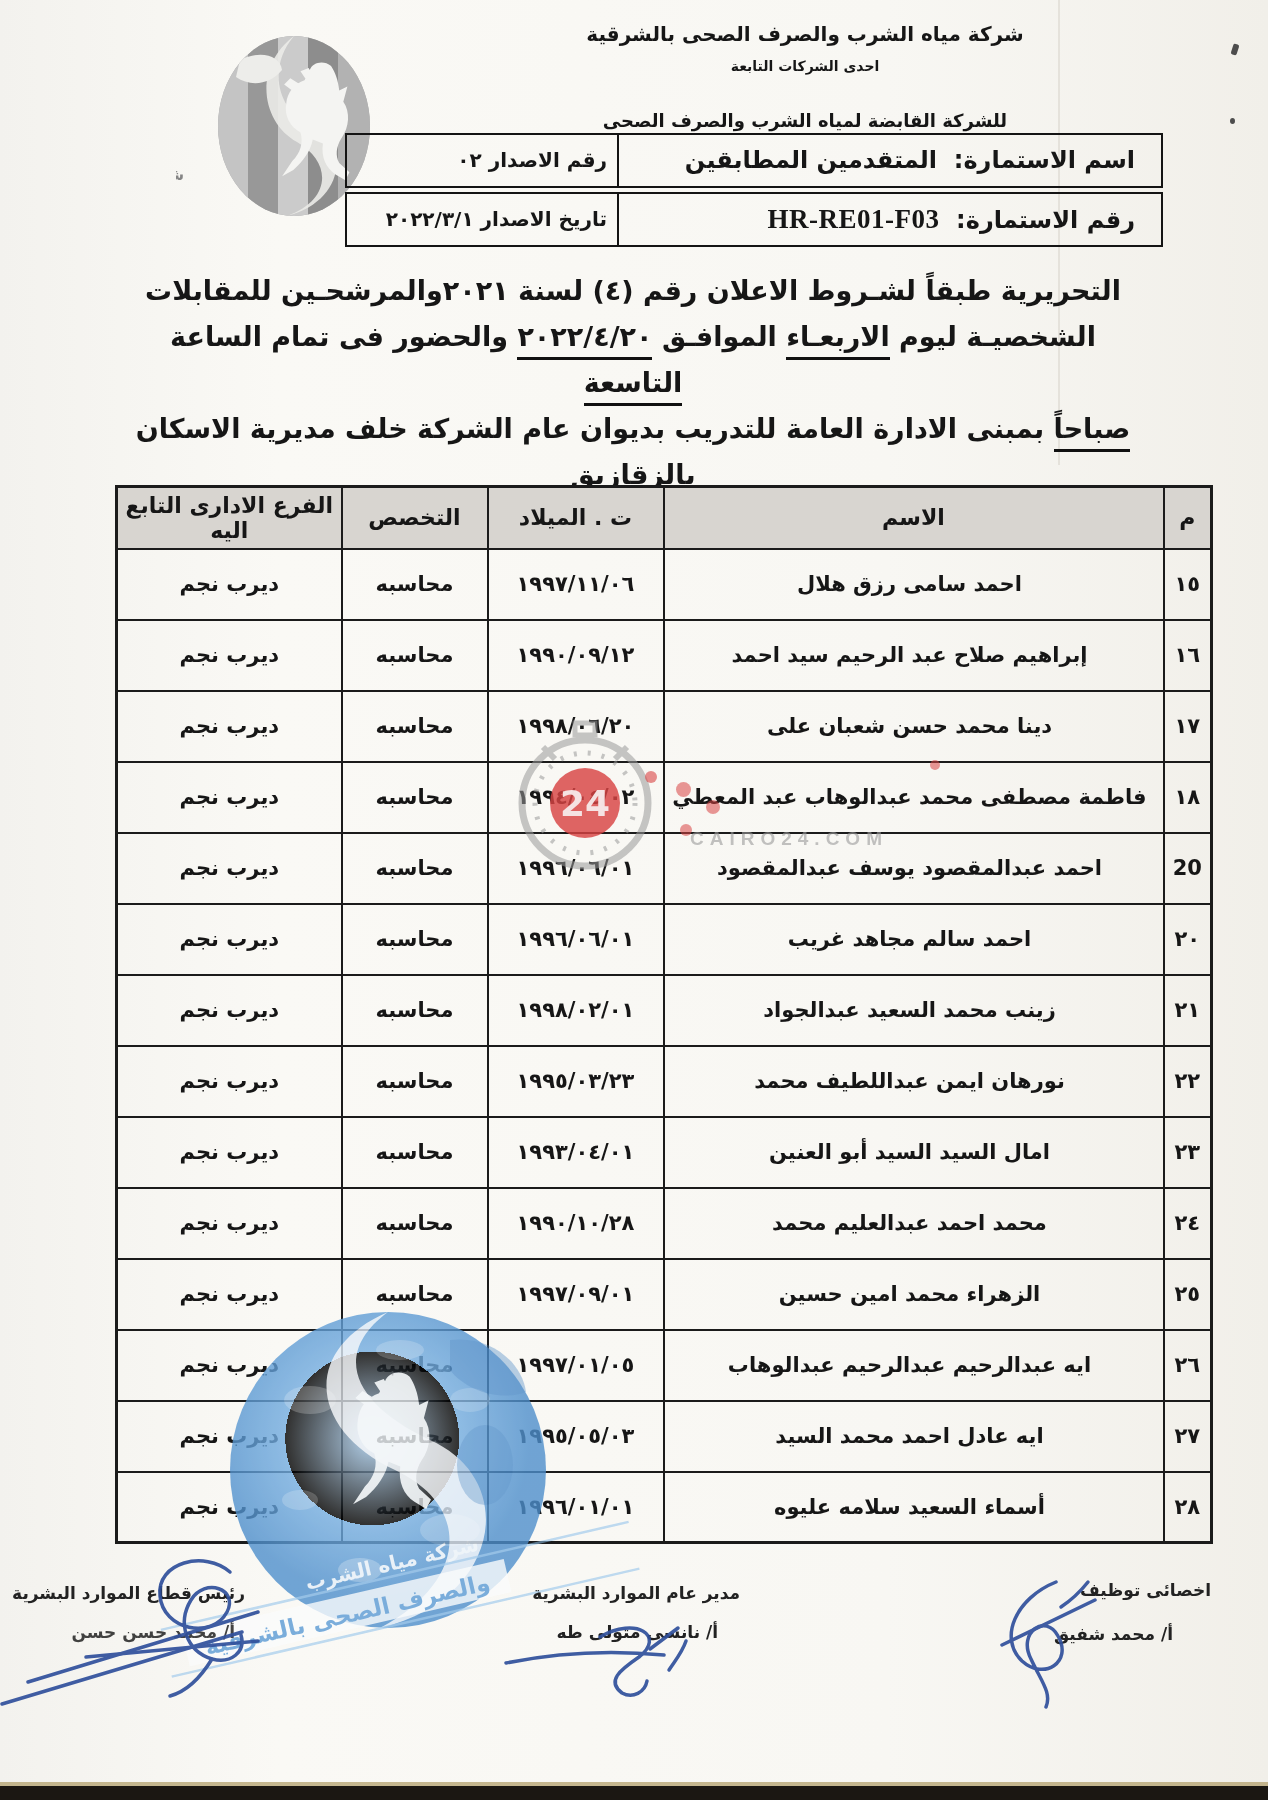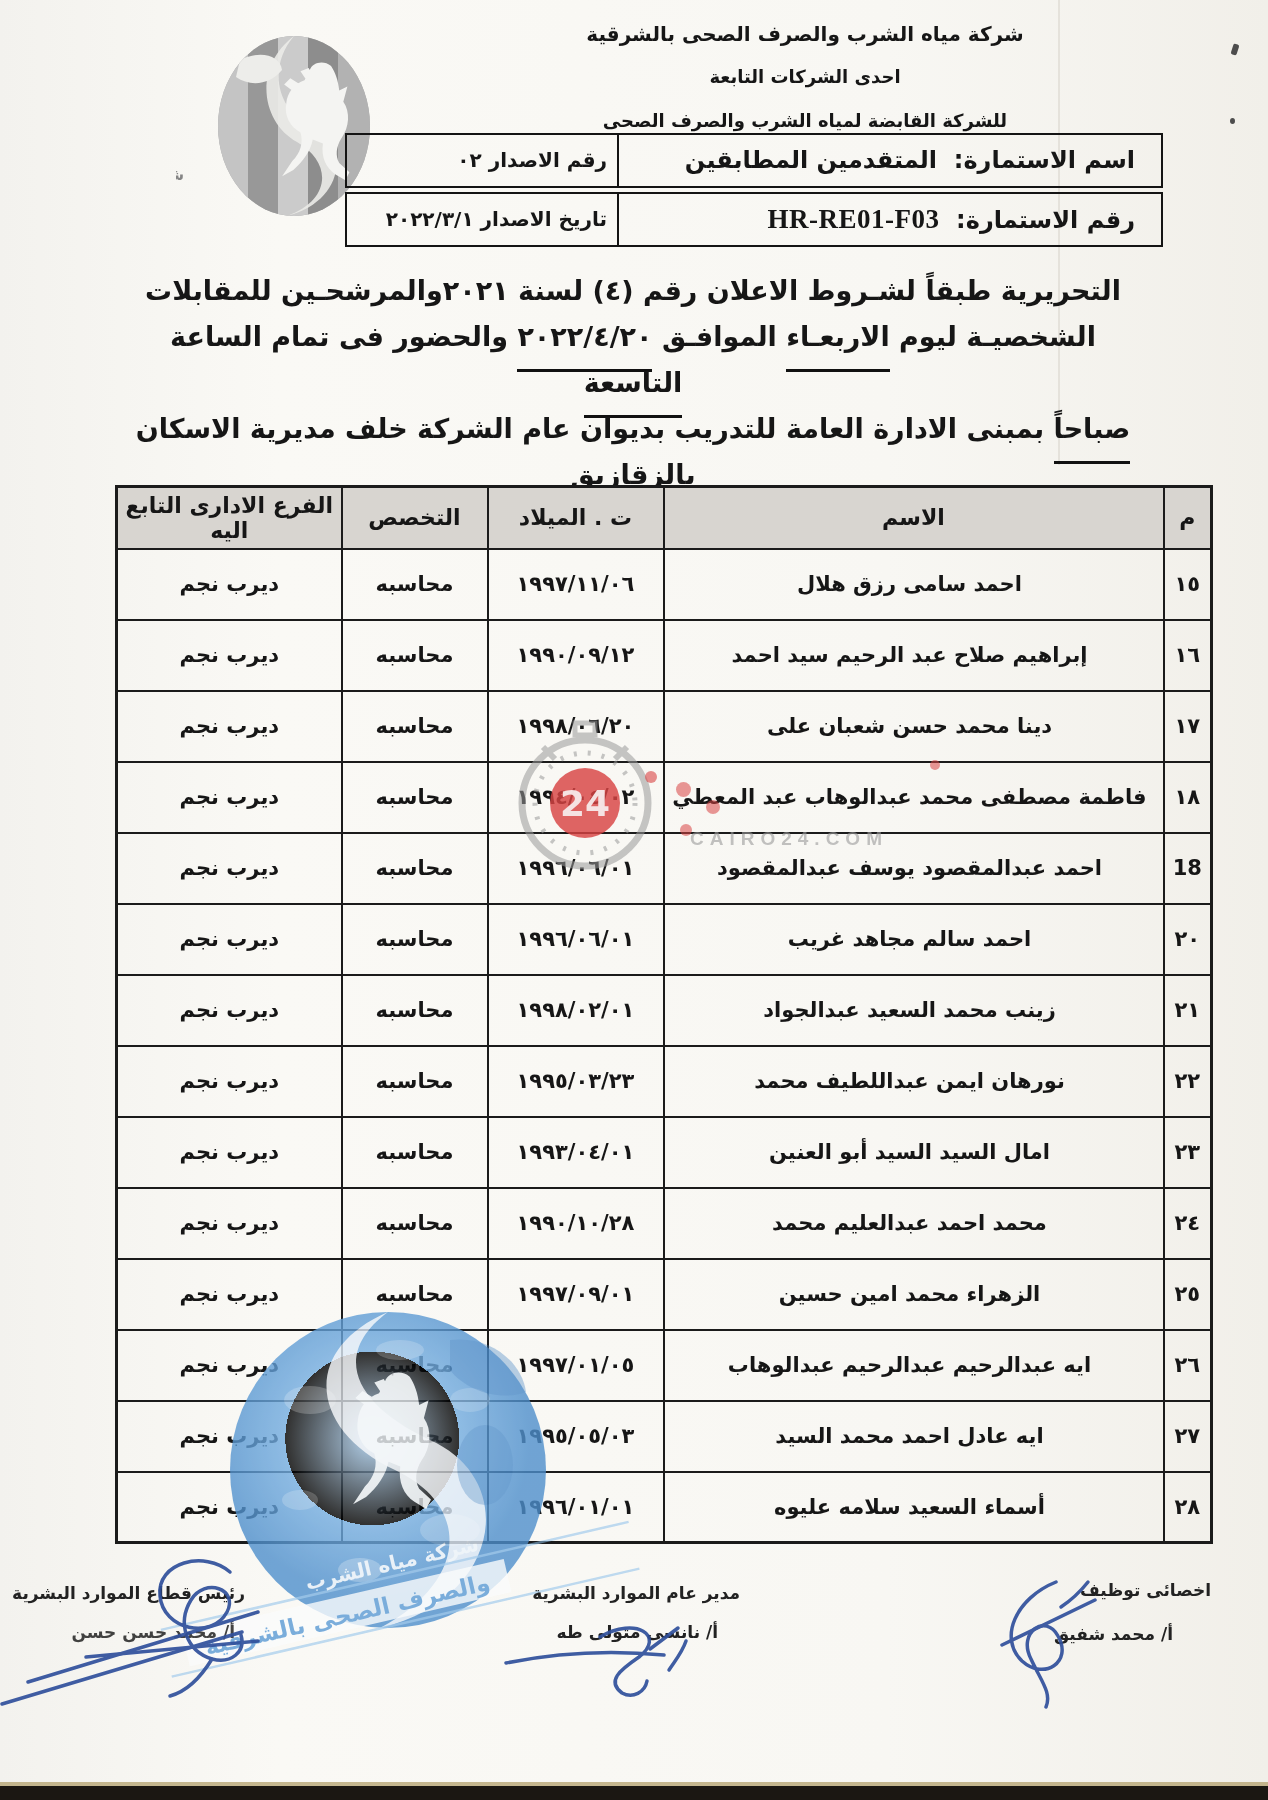--- a/index.html
+++ b/index.html
@@ -12,21 +12,21 @@
   .lh{left:495px;width:620px;text-align:center;font-weight:700}
   
   .fb-row{position:absolute;left:345px;width:818px;height:55px;border:2.5px solid #141414;
     display:flex;direction:rtl;background:transparent}
   .fb-main{flex:1;padding-right:26px;font-size:24px;font-weight:700;line-height:50px;white-space:nowrap}
   .fb-side{width:272px;border-left:none;border-right:2.5px solid #141414;padding-right:10px;
     font-size:20px;font-weight:700;line-height:50px;white-space:nowrap}
   .latin{font-family:"Liberation Serif","DejaVu Serif",serif;font-size:27px;font-weight:700;letter-spacing:.5px}
   
   #intro{left:118px;top:268px;width:1030px;text-align:center;font-size:27px;font-weight:700;line-height:46px}
-  #intro .u{border-bottom:3px solid #111;padding-bottom:17px}
+  #intro .u{border-bottom:3px solid #111;padding-bottom:5px}
   
   #applicants{left:115px;top:485px;width:1095px;border-collapse:collapse;table-layout:fixed;
     border:3px solid #1b1b1b;direction:rtl}
   #applicants th,#applicants td{border:2px solid #1b1b1b;font-weight:700;overflow:hidden}
   #applicants th{height:62px;background:#d8d5d0;font-size:22px}
   #applicants td{height:71px;font-size:21px;text-align:center}
   .c-no{width:48px;font-size:17px}
   .c-name{width:500px}
   td.c-name{text-align:right;padding-right:8px;font-size:23px;white-space:nowrap}
   .c-dob{width:176px}
@@ -72,21 +72,21 @@
       <rect x="162" y="0" width="34" height="208" fill="#b2b2b2"></rect>
       <path d="M118,8 C76,40 86,95 121,114 C156,134 156,172 111,188 C166,174 176,120 136,100 C101,82 91,40 118,8 Z" fill="#ebebe8" opacity="0.9"></path>
       <path d="M64,32 C84,22 104,27 106,42 C94,57 74,59 60,49 Z" fill="#ededea"></path>
     </g>
     <use href="#horse" transform="translate(100,34) scale(1.02)" fill="#f4f4f2"></use>
     <text x="8" y="152" font-size="15" font-weight="bold" fill="#858585">شـركـة ميـاه الشــرب</text>
     <text x="0" y="174" font-size="15" font-weight="bold" fill="#858585">والصرف الصحى بالشرقية</text>
   </svg>
 
   <div class="abs lh" style="top:22px;font-size:20px">شركة مياه الشرب والصرف الصحى بالشرقية</div>
-  <div class="abs lh" style="top:66px;font-size:18px">احدى الشركات التابعة</div>
+  <div class="abs lh" style="top:58px;font-size:14px">احدى الشركات التابعة</div>
   <div class="abs lh" style="top:110px;font-size:18px">للشركة القابضة لمياه الشرب والصرف الصحى</div>
 
   <div class="fb-row" style="top:133px">
     <div class="fb-main">
       <span>اسم الاستمارة:</span>&nbsp;&nbsp;<span>المتقدمين المطابقين</span>
     </div>
     <div class="fb-side">
       <span>رقم الاصدار</span>&nbsp;<span>٠٢</span>
     </div>
   </div>
@@ -138,21 +138,21 @@
           <td class="c-branch">ديرب نجم</td>
         </tr>
         <tr>
           <td class="c-no">١٨</td>
           <td class="c-name">فاطمة مصطفى محمد عبدالوهاب عبد المعطي</td>
           <td class="c-dob"><span dir="ltr">١٩٩٤/٠٤/٠٢</span></td>
           <td class="c-major">محاسبه</td>
           <td class="c-branch">ديرب نجم</td>
         </tr>
         <tr>
-          <td class="c-no">18</td>
+          <td class="c-no">20</td>
           <td class="c-name">احمد عبدالمقصود يوسف عبدالمقصود</td>
           <td class="c-dob"><span dir="ltr">١٩٩٦/٠٦/٠١</span></td>
           <td class="c-major">محاسبه</td>
           <td class="c-branch">ديرب نجم</td>
         </tr>
         <tr>
           <td class="c-no">٢٠</td>
           <td class="c-name">احمد سالم مجاهد غريب</td>
           <td class="c-dob"><span dir="ltr">١٩٩٦/٠٦/٠١</span></td>
           <td class="c-major">محاسبه</td>

